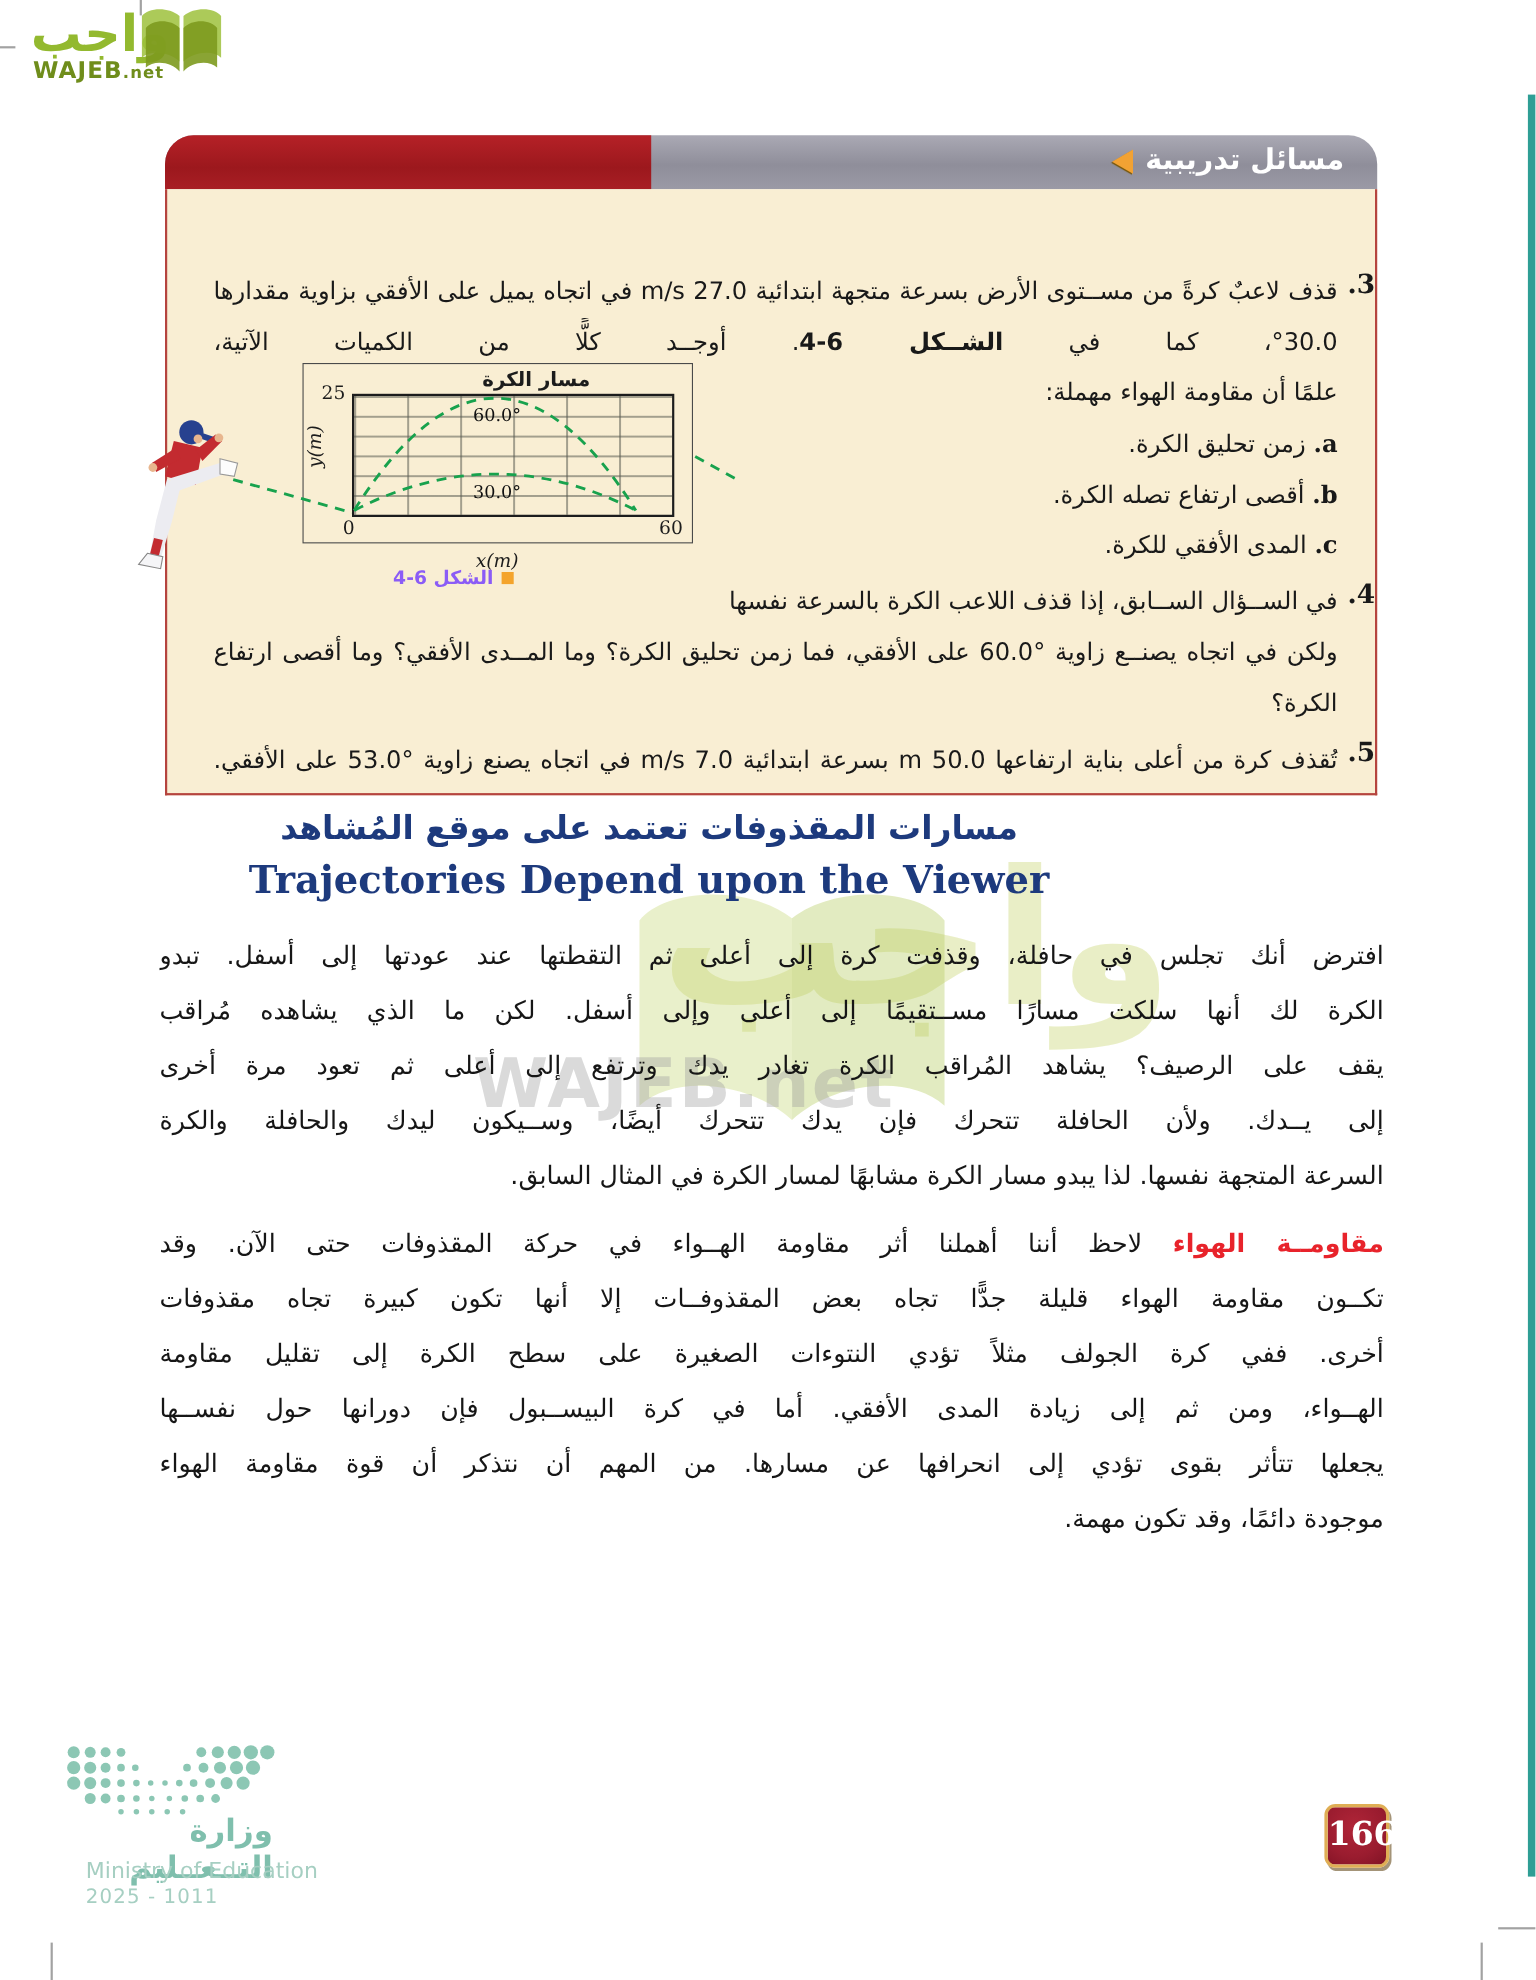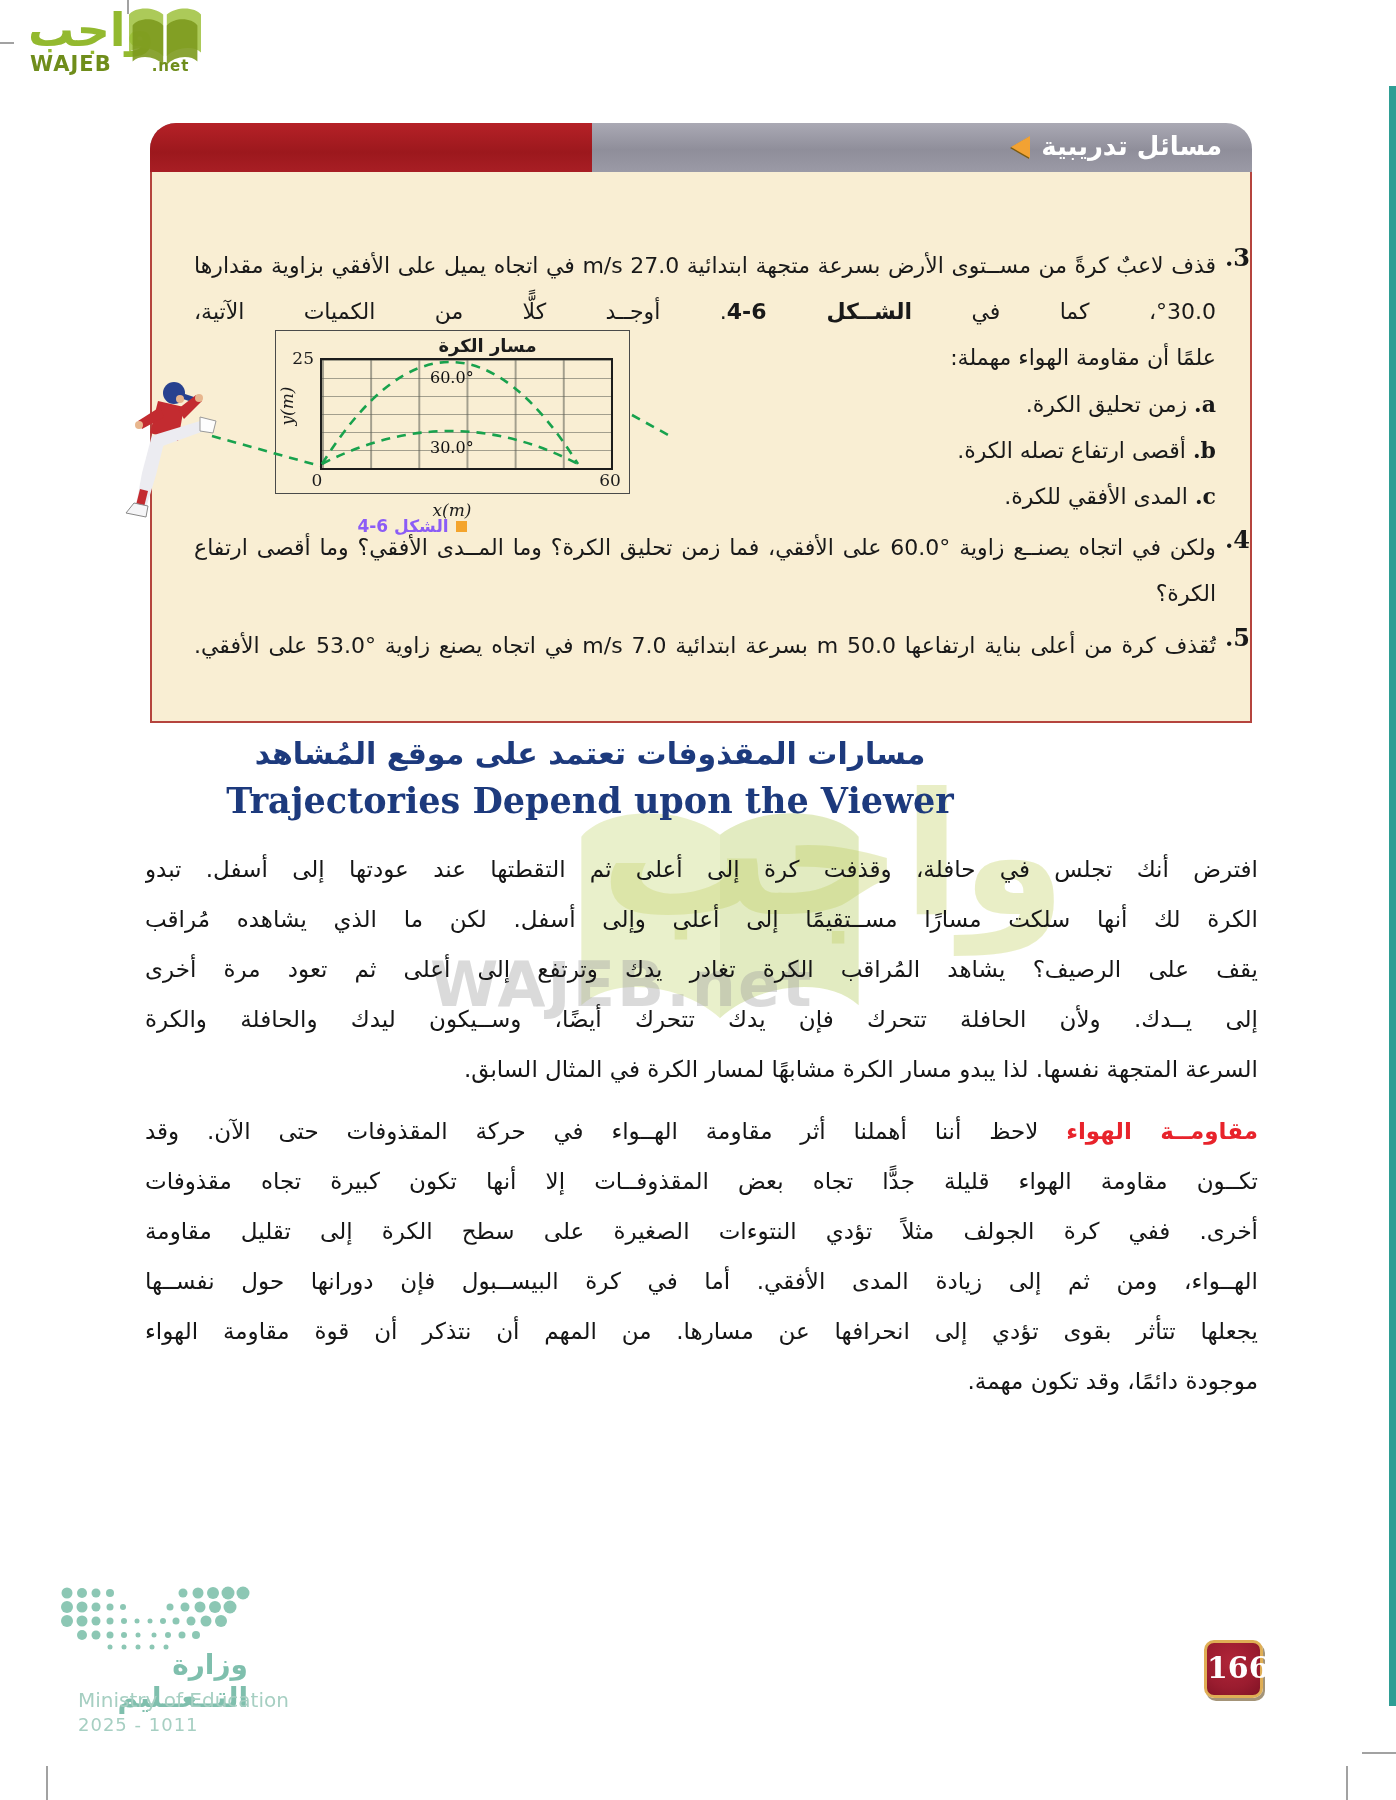--- a/index.html
+++ b/index.html
@@ -4,21 +4,21 @@
 <style>
   html,body{margin:0;padding:0;}
   body{width:1396px;height:1800px;background:#ffffff;position:relative;
        font-family:"DejaVu Sans",sans-serif;overflow:hidden;}
   .abs{position:absolute;}
   
   .crop{position:absolute;background:#a2a2a2;}
   
   .wj-ar{position:absolute;left:28px;top:8px;font-size:46px;font-weight:bold;color:#93b92f;line-height:44px;}
   .wj-en{position:absolute;left:30px;top:52px;font-size:21px;font-weight:bold;color:#6f8d1b;letter-spacing:1px;}
-  .wj-en small{font-size:15px;font-weight:bold;margin-left:40px;}
+  .wj-en small{font-size:15px;font-weight:bold;}
   .wj-book{position:absolute;left:120px;top:2px;}
   
   .pbox{position:absolute;left:150px;top:123px;width:1102px;height:600px;}
   .pb-header{position:absolute;left:0;top:0;width:1102px;height:49px;border-radius:26px 26px 0 0;
      background:linear-gradient(180deg,#aaa9b4 0%,#8f8e9a 55%,#9b9aa6 100%);}
   .pb-header-red{position:absolute;left:0;top:0;width:442px;height:49px;border-radius:26px 0 0 0;
      background:linear-gradient(180deg,#b52127 0%,#9c181d 60%,#a81e24 100%);}
   .pb-title{position:absolute;right:30px;top:0;height:49px;line-height:47px;color:#ffffff;
      font-size:26px;font-weight:bold;direction:rtl;}
   .pb-tri{position:absolute;right:222px;top:13px;width:0;height:0;
@@ -115,20 +115,21 @@
         <span class="pnum">3.</span>
         <div class="pline just">قذف لاعبٌ كرةً من مســتوى الأرض بسرعة متجهة ابتدائية 27.0 m/s في اتجاه يميل على الأفقي بزاوية مقدارها</div>
         <div class="pline ind just"><span>°30.0، كما في </span><span class="boldref">الشــكل 6-4</span><span>. أوجــد كلًّا من الكميات الآتية،</span></div>
         <div class="pline ind rag">علمًا أن مقاومة الهواء مهملة:</div>
         <div class="pline ind rag"><span class="itemletter">a.</span> <span>زمن تحليق الكرة.</span></div>
         <div class="pline ind rag"><span class="itemletter">b.</span> <span>أقصى ارتفاع تصله الكرة.</span></div>
         <div class="pline ind rag"><span class="itemletter">c.</span> <span>المدى الأفقي للكرة.</span></div>
       </div>
       <div class="problem mt6">
         <span class="pnum">4.</span>
+        <div class="pline ind rag">في الســؤال الســابق، إذا قذف اللاعب الكرة بالسرعة نفسها</div>
         <div class="pline just">ولكن في اتجاه يصنــع زاوية °60.0 على الأفقي، فما زمن تحليق الكرة؟ وما المــدى الأفقي؟ وما أقصى ارتفاع تصله</div>
         <div class="pline rag">الكرة؟</div>
       </div>
       <div class="problem mt6">
         <span class="pnum">5.</span>
         <div class="pline just">تُقذف كرة من أعلى بناية ارتفاعها 50.0 m بسرعة ابتدائية 7.0 m/s في اتجاه يصنع زاوية °53.0 على الأفقي. أوجد</div>
       </div>
     </div>
 
     <div class="fig-box"></div>

